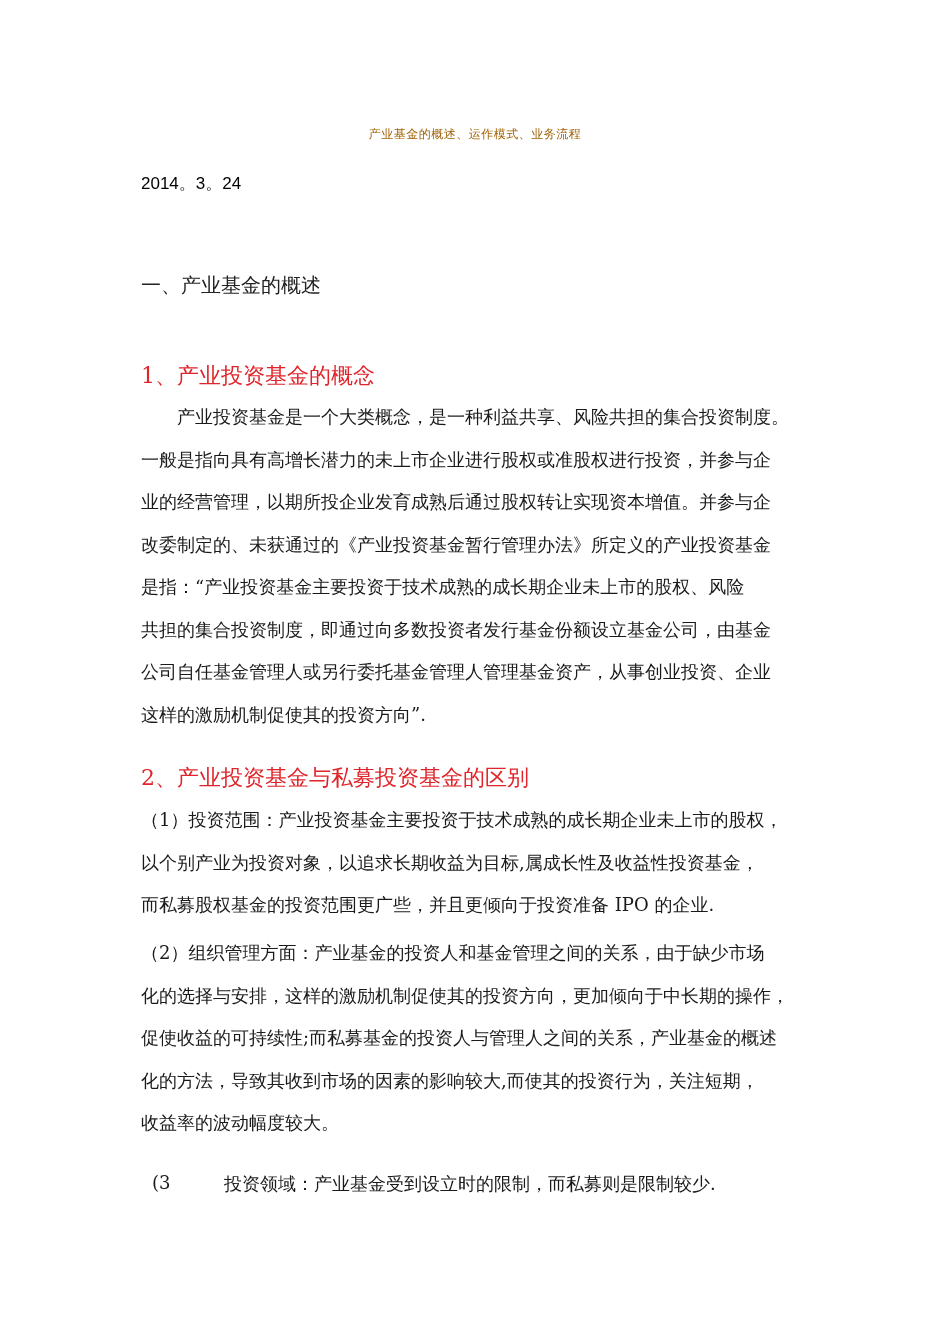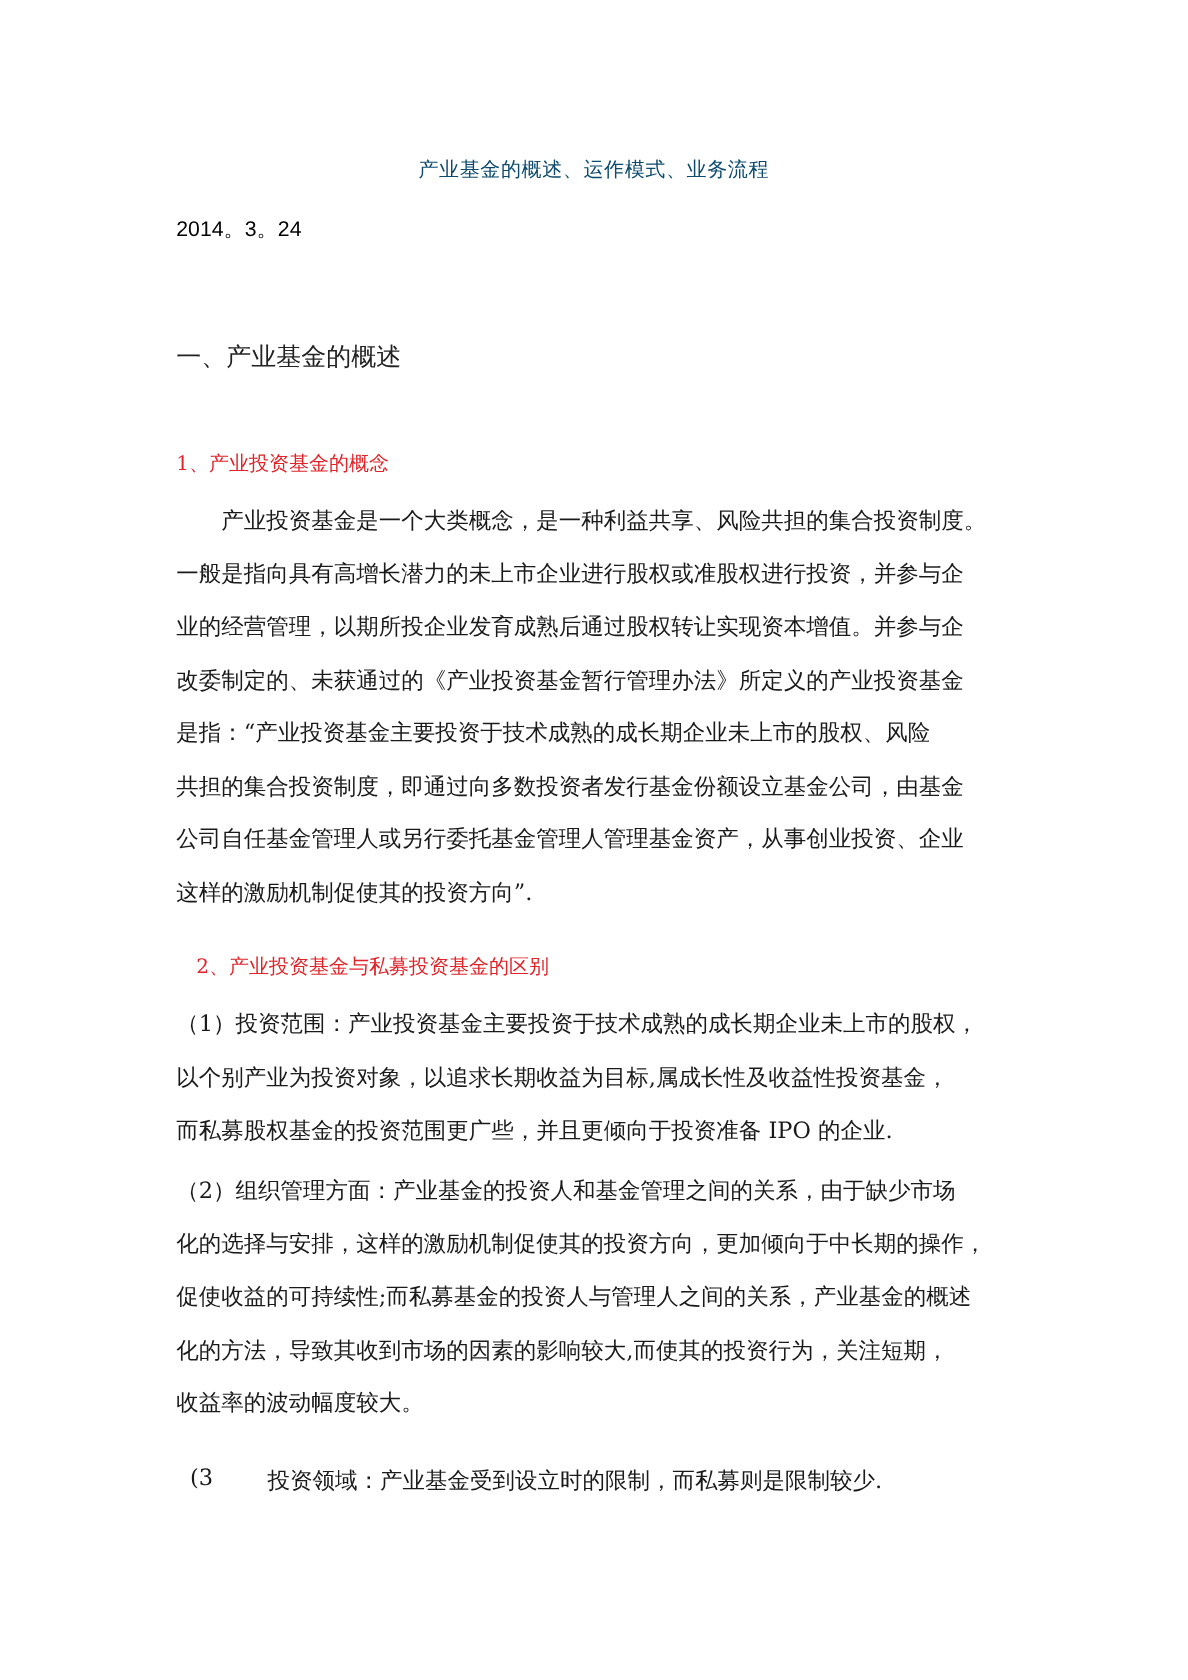--- a/index.html
+++ b/index.html
@@ -18,43 +18,43 @@
     .page {
       position: absolute;
       left: 0; top: 0;
       width: 950px; height: 1344px;
     }
     .doc-title {
       position: absolute;
       left: 0; width: 950px;
       top: 126px;
       text-align: center;
-      font-size: 16px;
-      color: #0c4a6e;
+      font-size: 12px;
+      color: #a16207;
       letter-spacing: 0.5px;
     }
     .doc-date {
       position: absolute;
       left: 141px;
       top: 172px;
       font-family: "Liberation Sans", "DejaVu Sans", sans-serif;
       font-size: 17px;
       color: #000;
     }
     .section-heading {
       position: absolute;
       left: 141px;
       top: 272px;
       font-size: 20px;
       color: #222;
     }
     .sub-heading {
       position: absolute;
       left: 141px;
-      font-size: 16px;
+      font-size: 22px;
       color: #e0242a;
     }
     .para {
       position: absolute;
       left: 141px;
       width: 680px;
       font-size: 18px;
       line-height: 42.5px;
       color: #1a1a1a;
       text-align: justify;
@@ -87,32 +87,32 @@
     <span class="para-line">　　产业投资基金是一个大类概念，是一种利益共享、风险共担的集合投资制度。</span>
     <span class="para-line">一般是指向具有高增长潜力的未上市企业进行股权或准股权进行投资，并参与企</span>
     <span class="para-line">业的经营管理，以期所投企业发育成熟后通过股权转让实现资本增值。并参与企</span>
     <span class="para-line">改委制定的、未获通过的《产业投资基金暂行管理办法》所定义的产业投资基金</span>
     <span class="para-line">是指：“产业投资基金主要投资于技术成熟的成长期企业未上市的股权、风险</span>
     <span class="para-line">共担的集合投资制度，即通过向多数投资者发行基金份额设立基金公司，由基金</span>
     <span class="para-line">公司自任基金管理人或另行委托基金管理人管理基金资产，从事创业投资、企业</span>
     <span class="para-line">这样的激励机制促使其的投资方向”.</span>
   </div>
 
-  <div class="sub-heading" style="top:763px;margin-left:16px;">2、产业投资基金与私募投资基金的区别</div>
+  <div class="sub-heading" style="top:763px;">2、产业投资基金与私募投资基金的区别</div>
 
   <div class="para" style="top:799px;">
     <span class="para-line">（1）投资范围：产业投资基金主要投资于技术成熟的成长期企业未上市的股权，</span>
     <span class="para-line">以个别产业为投资对象，以追求长期收益为目标,属成长性及收益性投资基金，</span>
     <span class="para-line">而私募股权基金的投资范围更广些，并且更倾向于投资准备 IPO 的企业.</span>
   </div>
 
   <div class="para" style="top:932px;">
     <span class="para-line">（2）组织管理方面：产业基金的投资人和基金管理之间的关系，由于缺少市场</span>
     <span class="para-line">化的选择与安排，这样的激励机制促使其的投资方向，更加倾向于中长期的操作，</span>
     <span class="para-line">促使收益的可持续性;而私募基金的投资人与管理人之间的关系，产业基金的概述</span>
     <span class="para-line">化的方法，导致其收到市场的因素的影响较大,而使其的投资行为，关注短期，</span>
     <span class="para-line">收益率的波动幅度较大。</span>
   </div>
 
   <div class="item3" style="left:152px;">(3</div>
-  <div class="item3" style="left:214px;">投资领域：产业基金受到设立时的限制，而私募则是限制较少.</div>
+  <div class="item3" style="left:224px;">投资领域：产业基金受到设立时的限制，而私募则是限制较少.</div>
 
 </div>
 
 </body></html>

